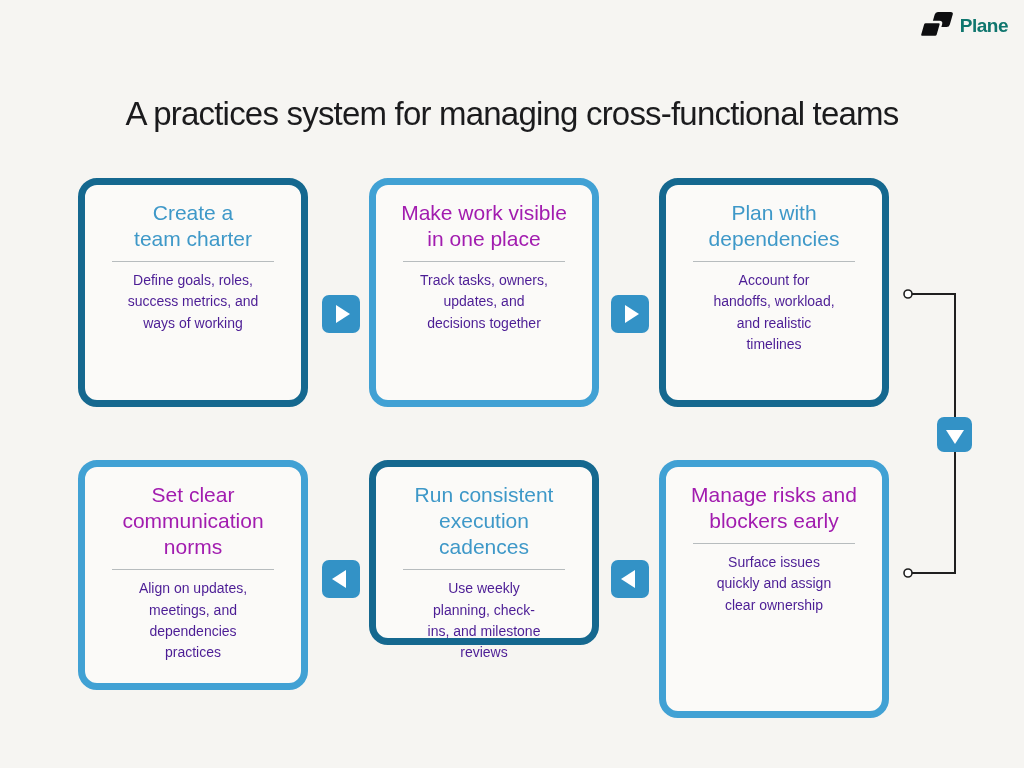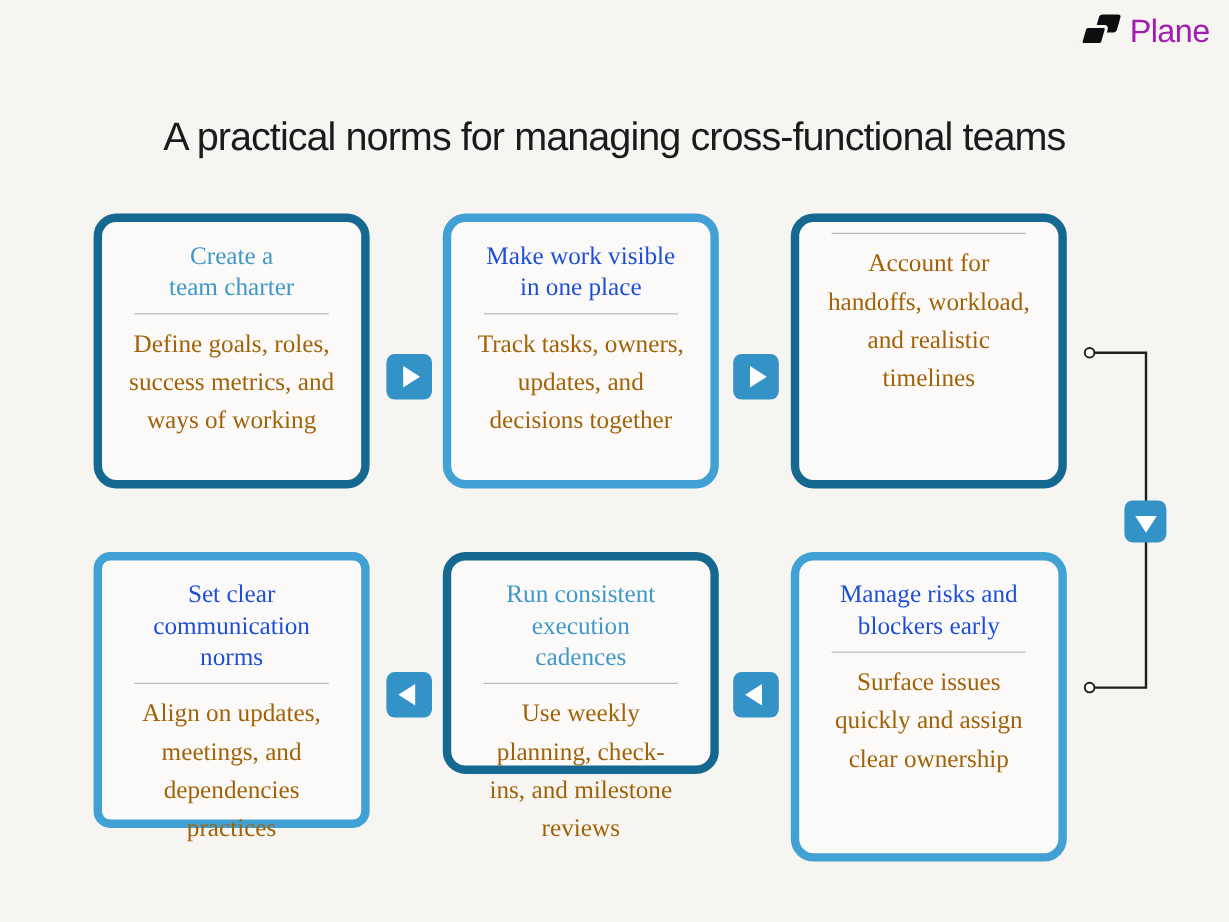--- a/index.html
+++ b/index.html
@@ -11,23 +11,23 @@
     overflow: hidden;
   }
 
   
   .logo {
     position: absolute;
     top: 10px; right: 16px;
     display: flex; align-items: center; gap: 7px;
   }
   .logo-text {
-    font-size: 27px;
-    font-weight: 400;
-    color: #a21caf;
+    font-size: 19px;
+    font-weight: 700;
+    color: #0f766e;
     letter-spacing: -0.5px;
   }
 
   
   .page-title {
     position: absolute;
     top: 95px; left: 0;
     width: 100%;
     text-align: center;
     font-size: 33px;
@@ -37,51 +37,50 @@
   }
 
   
   .card {
     position: absolute;
     width: 230px; height: 229px;
     background: #fbfaf8;
     border-radius: 19px;
     border: 7px solid #15688f;
     text-align: center;
-    font-family: Liberation Serif, serif;
   }
   .card.accent-dark  { border-color: #15688f; }
   .card.accent-light { border-color: #41a1d4; }
   .card.accent-dark  .card-title { color: #3e98c8; }
-  .card.accent-light .card-title { color: #1d4ed8; }
+  .card.accent-light .card-title { color: #a21caf; }
 
   .card-title {
     margin-top: 15px;
     font-size: 21px;
     line-height: 1.24;
     white-space: pre-line;
   }
   .card-divider {
     width: 162px;
     height: 1px;
     background: #b7bcbe;
     border: none;
     margin: 9px auto 8px auto;
   }
   .card-body {
-    font-size: 21px;
+    font-size: 14px;
     line-height: 1.53;
-    color: #a16207;
+    color: #4c1d95;
     white-space: pre-line;
   }
 
   #card-1 { left: 78px;  top: 178px; }
   #card-2 { left: 369px; top: 178px; }
   #card-3 { left: 659px; top: 178px; }
-  #card-4 { left: 78px;  top: 460px; height: 230px; border-radius: 14px; }
+  #card-4 { left: 78px;  top: 460px; height: 230px; }
   #card-5 { left: 369px; top: 460px; height: 185px; }
   #card-6 { left: 659px; top: 460px; height: 258px; }
 
   
   .flow-arrow {
     position: absolute;
     width: 38px; height: 38px;
     background: #3392c6;
     border-radius: 7px;
     display: flex; align-items: center; justify-content: center;
@@ -120,41 +119,43 @@
 <div class="logo">
   <svg width="38" height="32" viewBox="0 0 38 32">
     <g transform="translate(8,0) skewX(-16)">
       <rect x="13" y="2" width="18" height="15" rx="2.5" fill="#0e0e10"></rect>
       <rect x="4" y="12" width="18" height="15" rx="2.5" fill="#0e0e10" stroke="#f6f5f2" stroke-width="2.5"></rect>
     </g>
   </svg>
   <span class="logo-text">Plane</span>
 </div>
 
-<h1 class="page-title">A practical norms for managing cross-functional teams</h1>
+<h1 class="page-title">A practices system for managing cross-functional teams</h1>
 
 <div id="card-1" class="card accent-dark">
   <div class="card-title">Create a
 team charter</div>
   <hr class="card-divider">
   <div class="card-body">Define goals, roles,
 success metrics, and
 ways of working</div>
 </div>
 
 <div id="card-2" class="card accent-light">
   <div class="card-title">Make work visible
 in one place</div>
   <hr class="card-divider">
   <div class="card-body">Track tasks, owners,
 updates, and
 decisions together</div>
 </div>
 
 <div id="card-3" class="card accent-dark">
+  <div class="card-title">Plan with
+dependencies</div>
   <hr class="card-divider">
   <div class="card-body">Account for
 handoffs, workload,
 and realistic
 timelines</div>
 </div>
 
 <div id="card-4" class="card accent-light">
   <div class="card-title">Set clear
 communication

